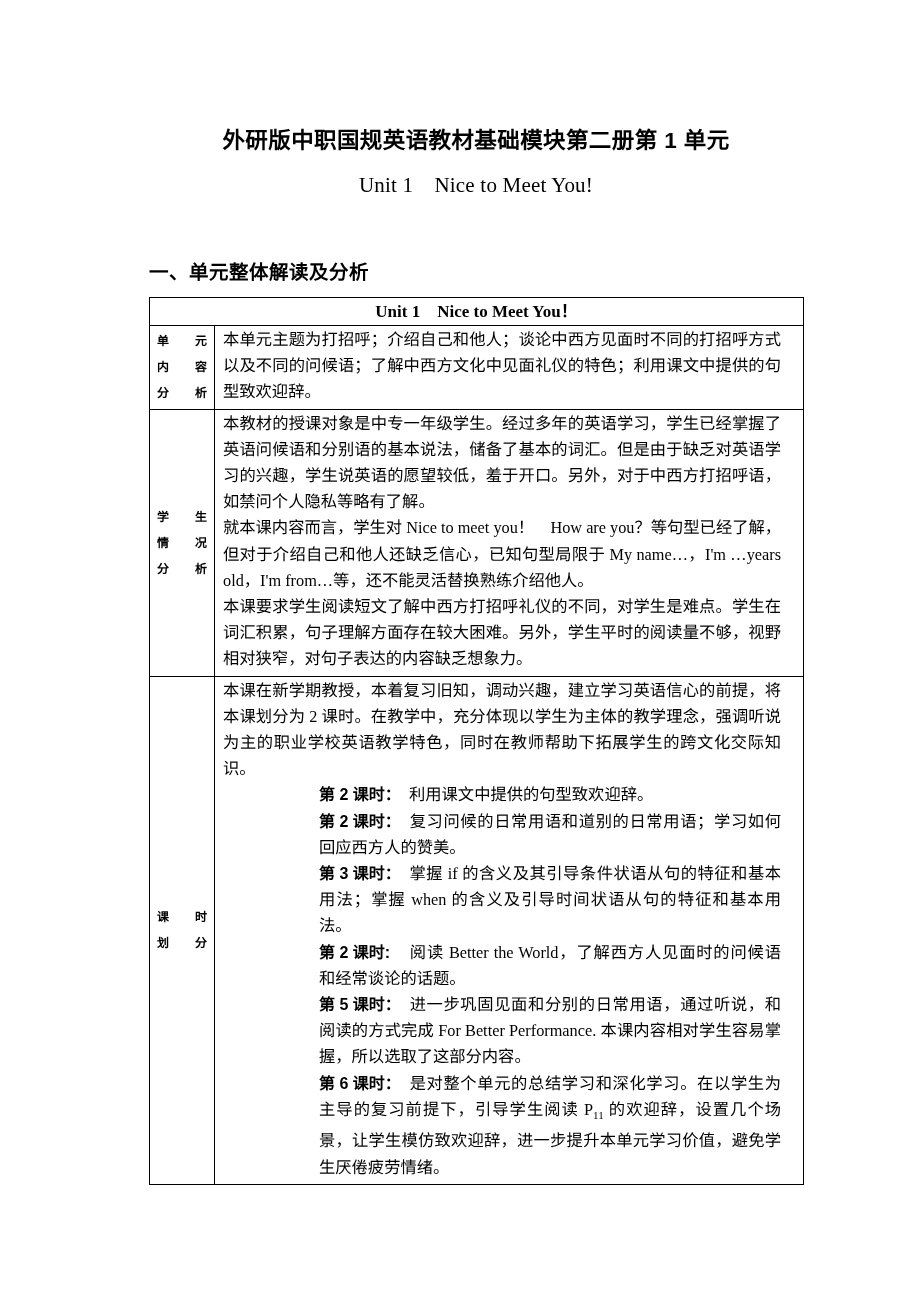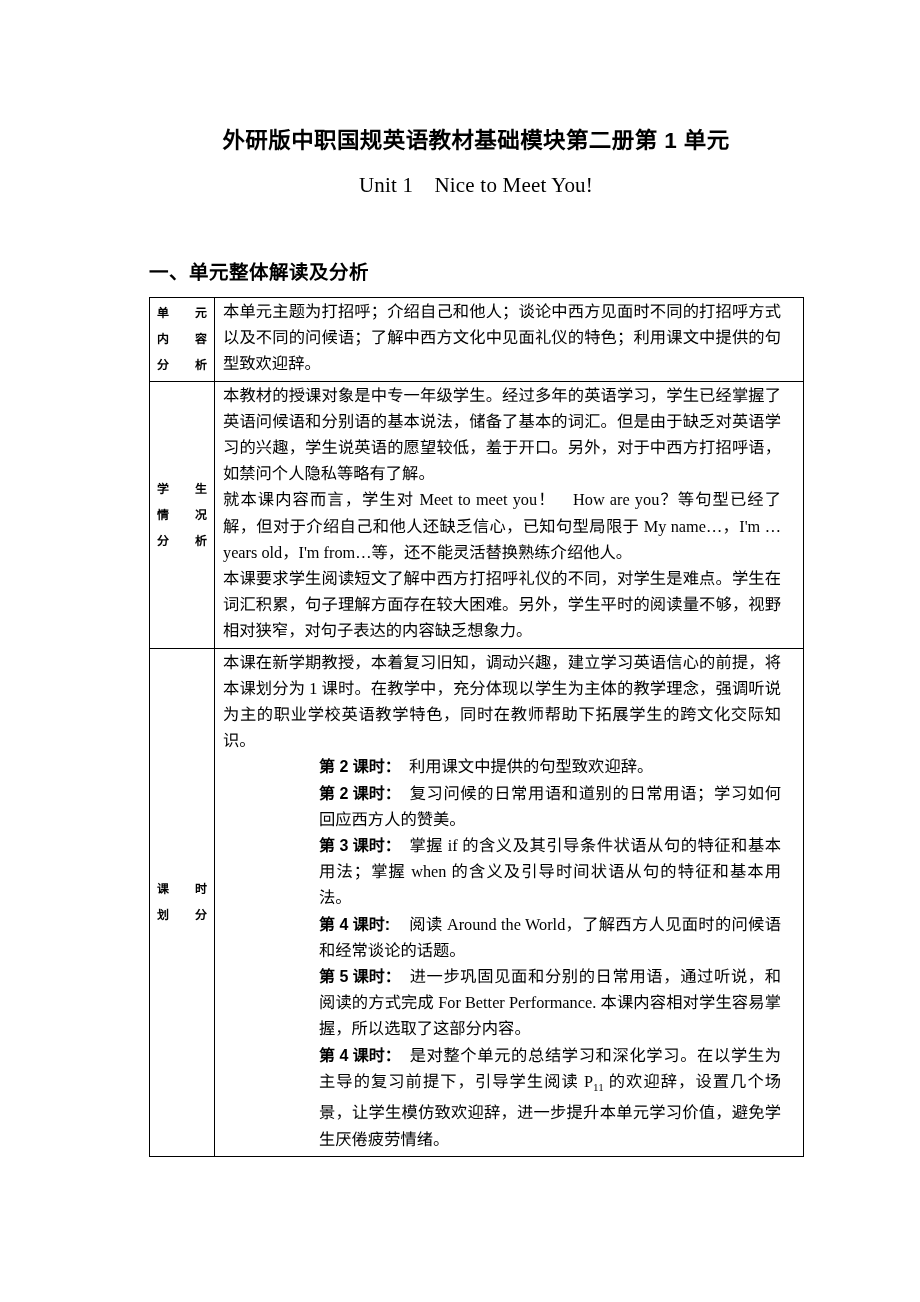--- a/index.html
+++ b/index.html
@@ -147,70 +147,73 @@
   <div class="doc-subtitle">Unit 1　Nice to Meet You!</div>
 
   <div class="section-heading section-1">一、单元整体解读及分析</div>
 
   <table class="unit-table">
     <colgroup>
       <col class="col-label">
       <col class="col-body">
     </colgroup>
     <tbody>
+      <tr>
+        <td class="tbl-header" colspan="2">Unit 1　Nice to Meet You！</td>
+      </tr>
 
       <tr>
         <td class="label-cell">
           <span class="lab-line">单元</span>
           <span class="lab-line">内容</span>
           <span class="lab-line">分析</span>
         </td>
         <td class="body-cell">
           <p>本单元主题为打招呼；介绍自己和他人；谈论中西方见面时不同的打招呼方式以及不同的问候语；了解中西方文化中见面礼仪的特色；利用课文中提供的句型致欢迎辞。</p>
         </td>
       </tr>
 
       <tr>
         <td class="label-cell">
           <span class="lab-line">学生</span>
           <span class="lab-line">情况</span>
           <span class="lab-line">分析</span>
         </td>
         <td class="body-cell">
           <p>本教材的授课对象是中专一年级学生。经过多年的英语学习，学生已经掌握了英语问候语和分别语的基本说法，储备了基本的词汇。但是由于缺乏对英语学习的兴趣，学生说英语的愿望较低，羞于开口。另外，对于中西方打招呼语，如禁问个人隐私等略有了解。</p>
-          <p>就本课内容而言，学生对 Meet to meet you！　How are you？等句型已经了解，但对于介绍自己和他人还缺乏信心，已知句型局限于 My name…，I'm …years old，I'm from…等，还不能灵活替换熟练介绍他人。</p>
+          <p>就本课内容而言，学生对 Nice to meet you！　How are you？等句型已经了解，但对于介绍自己和他人还缺乏信心，已知句型局限于 My name…，I'm …years old，I'm from…等，还不能灵活替换熟练介绍他人。</p>
           <p>本课要求学生阅读短文了解中西方打招呼礼仪的不同，对学生是难点。学生在词汇积累，句子理解方面存在较大困难。另外，学生平时的阅读量不够，视野相对狭窄，对句子表达的内容缺乏想象力。</p>
         </td>
       </tr>
 
       <tr>
         <td class="label-cell">
           <span class="lab-line">课时</span>
           <span class="lab-line">划分</span>
         </td>
         <td class="body-cell">
-          <p>本课在新学期教授，本着复习旧知，调动兴趣，建立学习英语信心的前提，将本课划分为 1 课时。在教学中，充分体现以学生为主体的教学理念，强调听说为主的职业学校英语教学特色，同时在教师帮助下拓展学生的跨文化交际知识。</p>
+          <p>本课在新学期教授，本着复习旧知，调动兴趣，建立学习英语信心的前提，将本课划分为 2 课时。在教学中，充分体现以学生为主体的教学理念，强调听说为主的职业学校英语教学特色，同时在教师帮助下拓展学生的跨文化交际知识。</p>
 
           <p class="lesson">
             <span class="lesson-label">第 2 课时：</span><span class="lesson-text">利用课文中提供的句型致欢迎辞。</span>
           </p>
           <p class="lesson">
             <span class="lesson-label">第 2 课时：</span><span class="lesson-text">复习问候的日常用语和道别的日常用语；学习如何回应西方人的赞美。</span>
           </p>
           <p class="lesson">
             <span class="lesson-label">第 3 课时：</span><span class="lesson-text">掌握 if 的含义及其引导条件状语从句的特征和基本用法；掌握 when 的含义及引导时间状语从句的特征和基本用法。</span>
           </p>
           <p class="lesson">
-            <span class="lesson-label">第 4 课时:</span><span class="lesson-text">阅读 Around the World，了解西方人见面时的问候语和经常谈论的话题。</span>
+            <span class="lesson-label">第 2 课时:</span><span class="lesson-text">阅读 Better the World，了解西方人见面时的问候语和经常谈论的话题。</span>
           </p>
           <p class="lesson">
             <span class="lesson-label">第 5 课时：</span><span class="lesson-text">进一步巩固见面和分别的日常用语，通过听说，和阅读的方式完成 For Better Performance. 本课内容相对学生容易掌握，所以选取了这部分内容。</span>
           </p>
           <p class="lesson">
-            <span class="lesson-label">第 4 课时：</span><span class="lesson-text">是对整个单元的总结学习和深化学习。在以学生为主导的复习前提下，引导学生阅读 P</span><sub>11</sub><span class="lesson-text"> 的欢迎辞，设置几个场景，让学生模仿致欢迎辞，进一步提升本单元学习价值，避免学生厌倦疲劳情绪。</span>
+            <span class="lesson-label">第 6 课时：</span><span class="lesson-text">是对整个单元的总结学习和深化学习。在以学生为主导的复习前提下，引导学生阅读 P</span><sub>11</sub><span class="lesson-text"> 的欢迎辞，设置几个场景，让学生模仿致欢迎辞，进一步提升本单元学习价值，避免学生厌倦疲劳情绪。</span>
           </p>
         </td>
       </tr>
     </tbody>
   </table>
 
 
 </div>
 
 </body></html>

